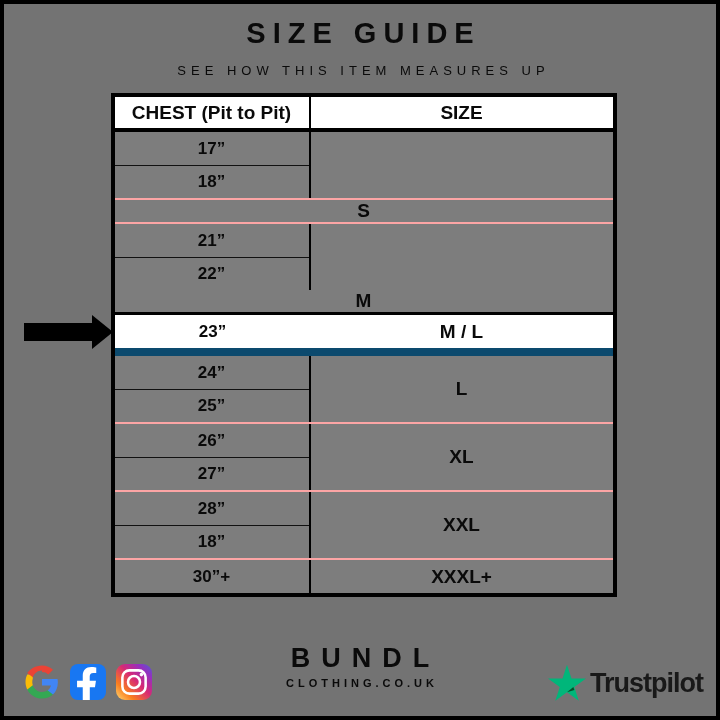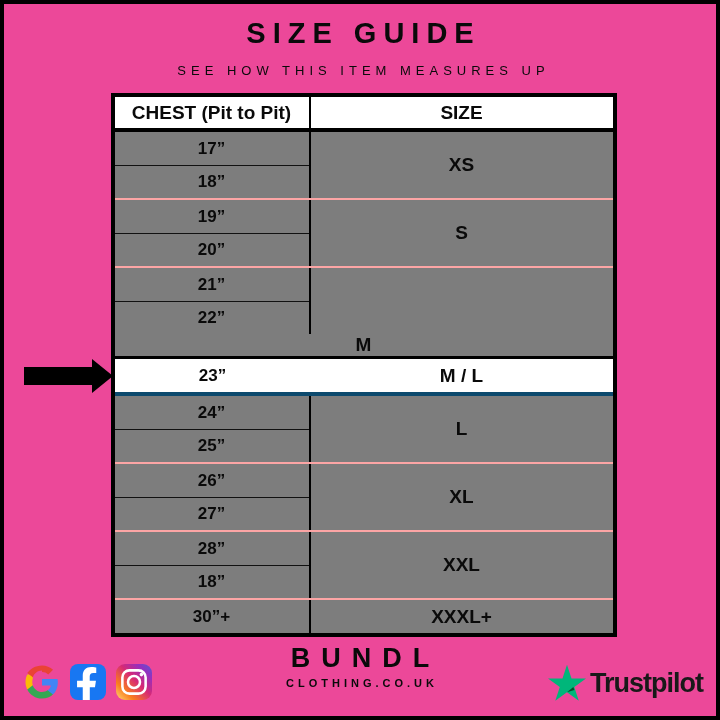--- a/index.html
+++ b/index.html
@@ -1,18 +1,18 @@
 <!DOCTYPE html>
 <html><head>
 <meta charset="utf-8">
 <style>
   * { margin:0; padding:0; box-sizing:border-box; }
   html,body { width:720px; height:720px; }
   .page {
-    width:720px; height:720px; background:#ec4899;
+    width:720px; height:720px; background:#737373;
     border:4px solid #000; position:relative; overflow:hidden;
     font-family:"Liberation Sans", sans-serif; color:#0a0a0a;padding-left:7px;
   }
   
   .title {
     margin-top:13px; text-align:center;
     font-size:29px; font-weight:800; letter-spacing:7px;
   }
   .subtitle {
     margin-top:13px; text-align:center;
@@ -25,21 +25,21 @@
   }
   .thead { display:flex; height:35px; border-bottom:4px solid #000; background:#fff; }
   .th {
     display:flex; align-items:center; justify-content:center;
     font-size:19px; font-weight:700;
   }
   .col-left  { width:196px; border-right:2px solid #000; }
   .col-right { flex:1; }
   .group { display:flex; background:#7d7d7d; border-bottom:2px solid #fca5a5; }
   .group.pre-highlight { border-bottom:3px solid #000;flex-direction:column; }
-  .group.highlight { background:#ffffff; border-bottom:4px solid #0c4a6e; position:relative; }
+  .group.highlight { background:#ffffff; border-bottom:8px solid #0c4a6e; position:relative; }
   .group.highlight .col-left { border-right:none; }
   .group:last-child { border-bottom:none; }
   .mcol { display:flex; flex-direction:column; }
   .mcell {
     height:33px; display:flex; align-items:center; justify-content:center;
     font-size:17px; font-weight:700;
   }
   .mcell + .mcell { border-top:1.5px solid #111; }
   .scell {
     display:flex; align-items:center; justify-content:center;
@@ -91,28 +91,23 @@
     <div class="thead">
       <div class="th col-left">CHEST (Pit to Pit)</div>
       <div class="th col-right">SIZE</div>
     </div>
 
     <div class="group">
       <div class="mcol col-left">
         <div class="mcell">17”</div>
         <div class="mcell">18”</div>
       </div>
-      <div class="scell col-right">XS</div>
     </div>
 
     <div class="group">
-      <div class="mcol col-left">
-        <div class="mcell">19”</div>
-        <div class="mcell">20”</div>
-      </div>
       <div class="scell col-right">S</div>
     </div>
 
     <div class="group pre-highlight">
       <div class="mcol col-left">
         <div class="mcell">21”</div>
         <div class="mcell">22”</div>
       </div>
       <div class="scell col-right">M</div>
     </div>

